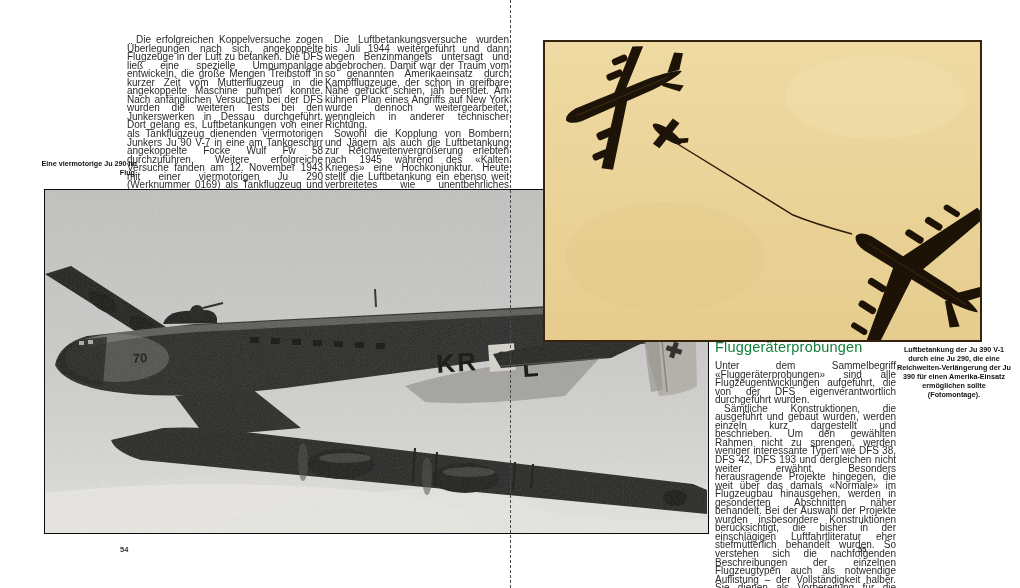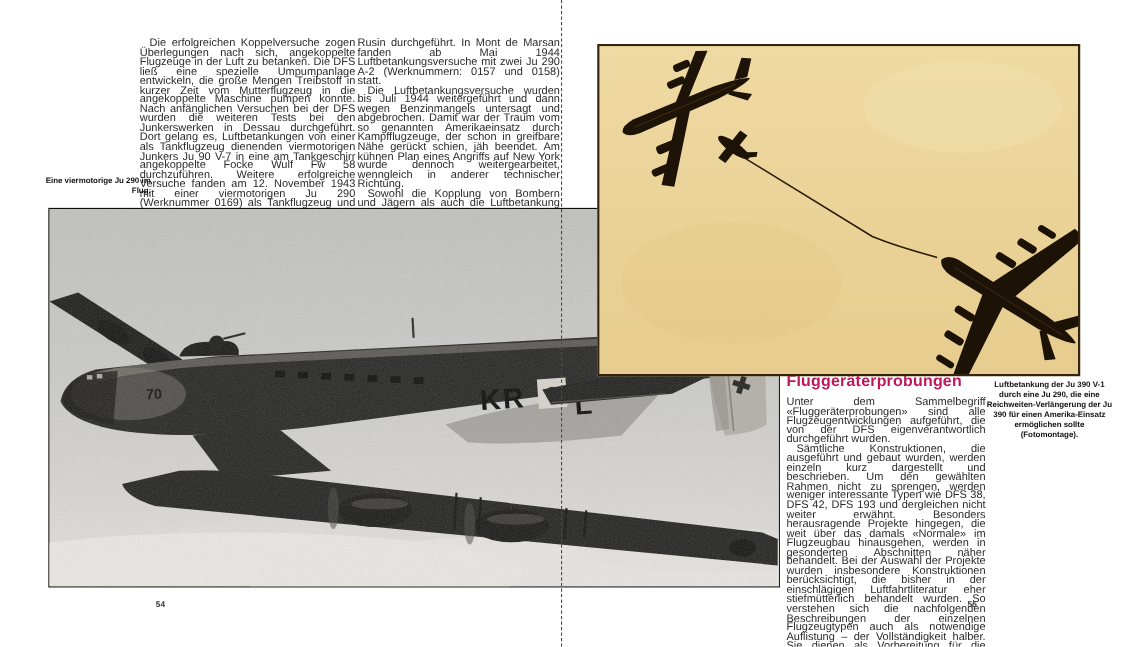--- a/index.html
+++ b/index.html
@@ -22,24 +22,24 @@
   .rightcol{left:715px;top:362px;width:181px;}
 
   .margin-caption{
     font-size:7.2px;line-height:9px;font-weight:bold;color:#111;
   }
   .cap-left{left:37px;top:159px;width:100px;text-align:right;}
   .cap-right{left:897px;top:345px;width:114px;text-align:center;}
 
   .section-heading{
     left:715px;top:339px;width:200px;
-    font-size:14.5px;font-weight:bold;color:#be185d;letter-spacing:0.2px;
-  }
-
-  .pagenum{font-size:7.5px;font-weight:bold;color:#333;width:30px;text-align:right;}
+    font-size:14.5px;font-weight:normal;color:#15803d;letter-spacing:0.2px;
+  }
+
+  .pagenum{font-size:7.5px;font-weight:bold;color:#333;width:30px;text-align:left;}
   .pn-left{left:120px;top:545px;}
   .pn-right{left:858px;top:545px;}
 
   .fold-line{
     left:510px;top:0;width:0;height:588px;
     border-left:1px dashed #4a4a4a;z-index:30;
   }
 
   .bw-photo{
     left:44px;top:189px;width:663px;height:343px;
@@ -52,21 +52,20 @@
   svg{display:block;}
 </style>
 </head>
 <body>
 
 <div class="abs bodycol col1">
   <p>Die erfolgreichen Koppelversuche zogen Überlegungen nach sich, angekoppelte Flugzeuge in der Luft zu betanken. Die DFS ließ eine spezielle Umpumpanlage entwickeln, die große Mengen Treibstoff in kurzer Zeit vom Mutterflugzeug in die angekoppelte Maschine pumpen konnte. Nach anfänglichen Versuchen bei der DFS wurden die weiteren Tests bei den Junkerswerken in Dessau durchgeführt. Dort gelang es, Luftbetankungen von einer als Tankflugzeug dienenden viermotorigen Junkers Ju 90 V-7 in eine am Tankgeschirr angekoppelte Focke Wulf Fw 58 durchzuführen. Weitere erfolgreiche Versuche fanden am 12. November 1943 mit einer viermotorigen Ju 290 (Werknummer 0169) als Tankflugzeug und einer (weiteren) angekoppelten Ju 290 (Werknummer 0170) statt. Sogar mit der riesigen sechsmotorigen Junkers Ju 390 V-1 wurden Luftbetankungen in Prag-</p>
 </div>
 
 <div class="abs bodycol col2">
-  <p class="noindent">Rusin durchgeführt. In Mont de Marsan fanden ab Mai 1944 Luftbetankungsversuche mit zwei Ju 290 A-2 (Werknummern: 0157 und 0158) statt.</p>
   <p>Die Luftbetankungsversuche wurden bis Juli 1944 weitergeführt und dann wegen Benzinmangels untersagt und abgebrochen. Damit war der Traum vom so genannten Amerikaeinsatz durch Kampfflugzeuge, der schon in greifbare Nähe gerückt schien, jäh beendet. Am kühnen Plan eines Angriffs auf New York wurde dennoch weitergearbeitet, wenngleich in anderer technischer Richtung.</p>
   <p>Sowohl die Kopplung von Bombern und Jägern als auch die Luftbetankung zur Reichweitenvergrößerung erlebten nach 1945 während des «Kalten Krieges» eine Hochkonjunktur. Heute stellt die Luftbetankung ein ebenso weit verbreitetes wie unentbehrliches Hilfsmittel der Luftstreitkräfte weltweit dar und ist aktueller denn je.</p>
 </div>
 
 <div class="abs margin-caption cap-left">Eine viermotorige Ju 290 im Flug.</div>
 
 <div class="abs bw-photo">
   <svg viewBox="0 0 663 343" width="663" height="343" preserveAspectRatio="none">
     <defs>
       <linearGradient id="skyg" x1="0" y1="0" x2="0" y2="1">

